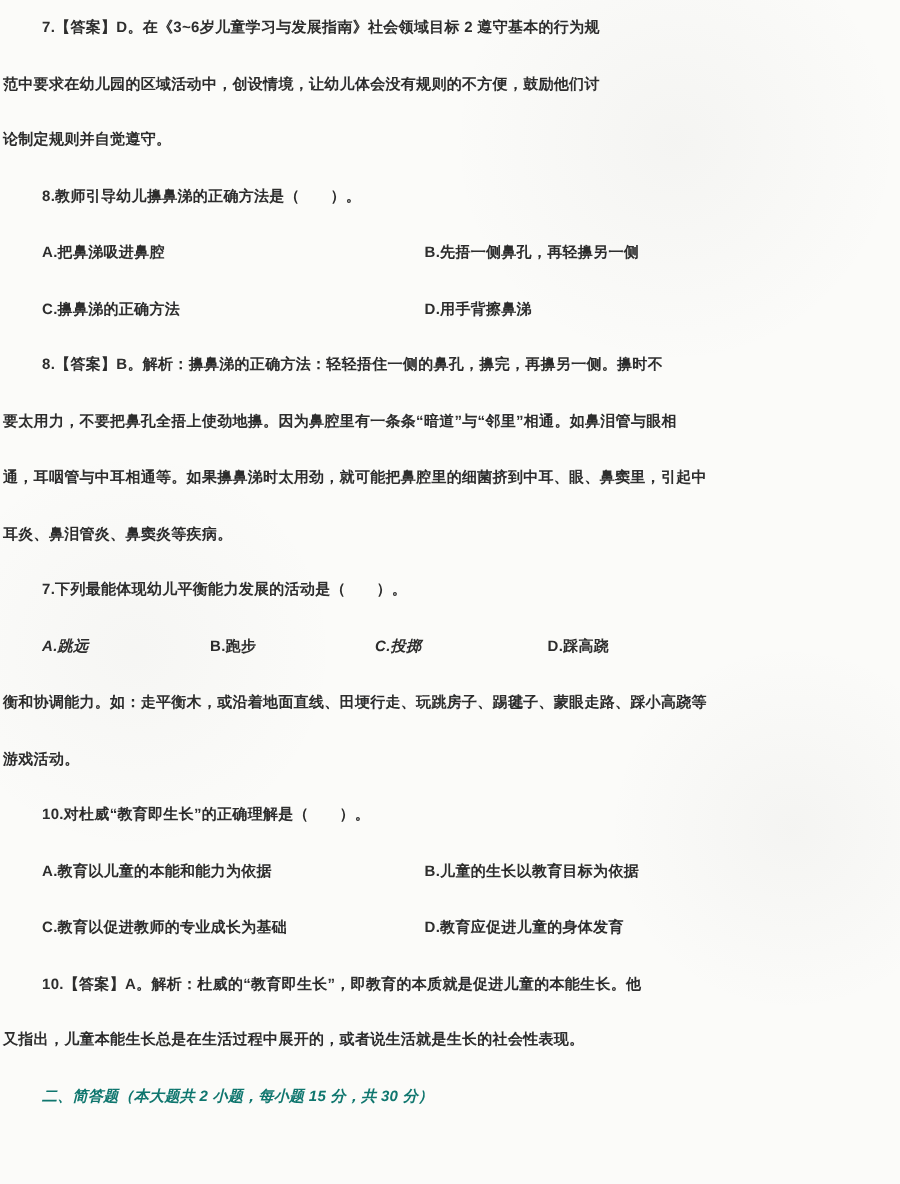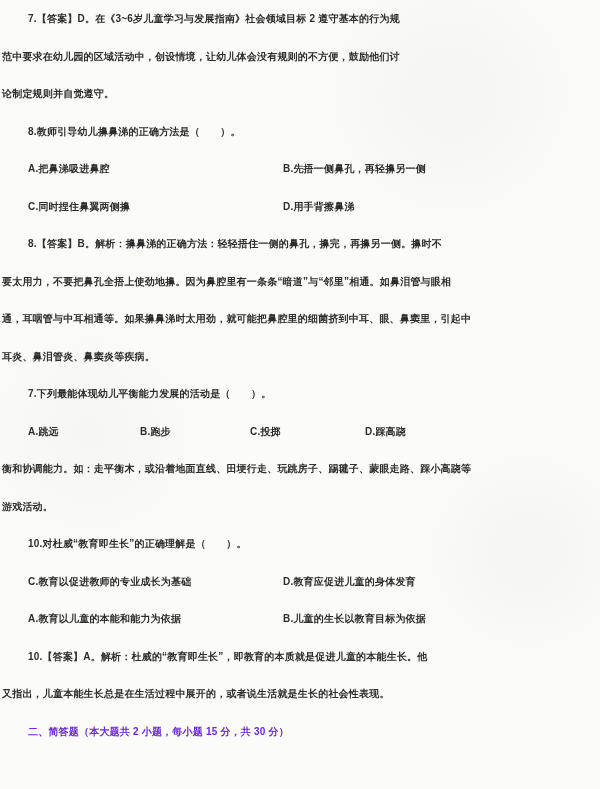--- a/index.html
+++ b/index.html
@@ -38,45 +38,46 @@
     line-height: 37.5px;
     height: 37.5px;
     padding-left: 26px;
     white-space: nowrap;
   }
   .optrow .col2 {
     display: inline-block;
     width: 255px;
     flex: 0 0 255px;
   }
-  .optrow .col4a { flex: 0 0 112px; }
+  .optrow .col4a { flex: 0 0 112px; font-style: italic; }
   .optrow .col4b { flex: 0 0 110px; }
-  .optrow .col4c { flex: 0 0 115px; }
+  .optrow .col4c { flex: 0 0 115px; font-style: italic; }
   .heading {
     font-weight: 800;
-    color: #6d28d9;
+    color: #0f766e;
+    font-style: italic;
   }
 </style>
 </head>
 <body>
 
 <div class="doc">
 
   <p class="ln indent">7.【答案】D。在《3~6岁儿童学习与发展指南》社会领域目标 2 遵守基本的行为规</p>
   <p class="ln">范中要求在幼儿园的区域活动中，创设情境，让幼儿体会没有规则的不方便，鼓励他们讨</p>
   <p class="ln">论制定规则并自觉遵守。</p>
 
   <p class="ln indent">8.教师引导幼儿擤鼻涕的正确方法是（　　）。</p>
 
   <div class="optrow">
     <span class="col2">A.把鼻涕吸进鼻腔</span>
     <span>B.先捂一侧鼻孔，再轻擤另一侧</span>
   </div>
   <div class="optrow">
-    <span class="col2">C.同时捏住鼻翼两侧擤</span>
+    <span class="col2">C.擤鼻涕的正确方法</span>
     <span>D.用手背擦鼻涕</span>
   </div>
 
   <p class="ln indent">8.【答案】B。解析：擤鼻涕的正确方法：轻轻捂住一侧的鼻孔，擤完，再擤另一侧。擤时不</p>
   <p class="ln">要太用力，不要把鼻孔全捂上使劲地擤。因为鼻腔里有一条条“暗道”与“邻里”相通。如鼻泪管与眼相</p>
   <p class="ln">通，耳咽管与中耳相通等。如果擤鼻涕时太用劲，就可能把鼻腔里的细菌挤到中耳、眼、鼻窦里，引起中</p>
   <p class="ln">耳炎、鼻泪管炎、鼻窦炎等疾病。</p>
 
   <p class="ln indent">7.下列最能体现幼儿平衡能力发展的活动是（　　）。</p>
 
@@ -86,26 +87,26 @@
     <span class="col4c">C.投掷</span>
     <span>D.踩高跷</span>
   </div>
 
   <p class="ln">衡和协调能力。如：走平衡木，或沿着地面直线、田埂行走、玩跳房子、踢毽子、蒙眼走路、踩小高跷等</p>
   <p class="ln">游戏活动。</p>
 
   <p class="ln indent">10.对杜威“教育即生长”的正确理解是（　　）。</p>
 
   <div class="optrow">
+    <span class="col2">A.教育以儿童的本能和能力为依据</span>
+    <span>B.儿童的生长以教育目标为依据</span>
+  </div>
+  <div class="optrow">
     <span class="col2">C.教育以促进教师的专业成长为基础</span>
     <span>D.教育应促进儿童的身体发育</span>
-  </div>
-  <div class="optrow">
-    <span class="col2">A.教育以儿童的本能和能力为依据</span>
-    <span>B.儿童的生长以教育目标为依据</span>
   </div>
 
   <p class="ln indent">10.【答案】A。解析：杜威的“教育即生长”，即教育的本质就是促进儿童的本能生长。他</p>
   <p class="ln">又指出，儿童本能生长总是在生活过程中展开的，或者说生活就是生长的社会性表现。</p>
 
   <p class="ln indent heading">二、简答题（本大题共 2 小题，每小题 15 分，共 30 分）</p>
 
 </div>
 
 </body></html>

